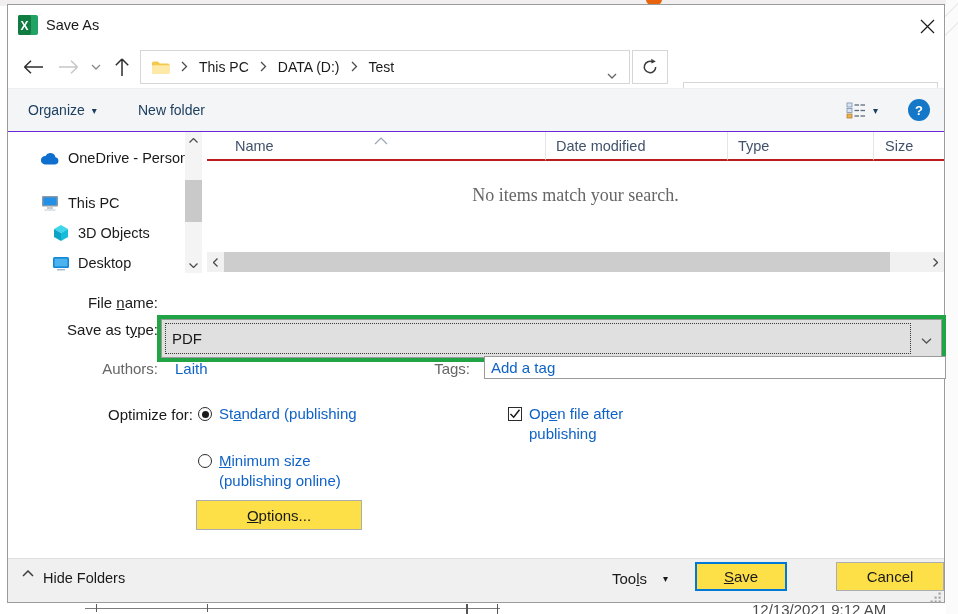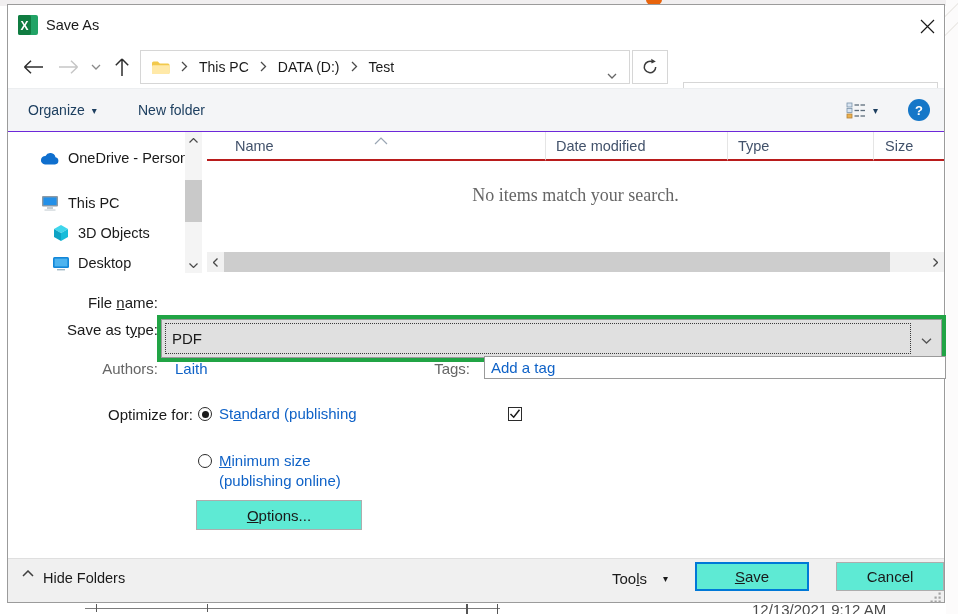--- a/index.html
+++ b/index.html
@@ -62,21 +62,21 @@
   .type-dotted { position:absolute; left:3px; top:3px; bottom:3px; right:30px; border:1px dotted #3a3a3a; display:flex; align-items:center; padding-left:6px; font-size:15px; color:#1a1a1a; }
   .tags-input { left:476px; top:351px; width:462px; height:23px; border:1px solid #9a9a9a; background:#fff; }
   .tags-input input { width:100%; height:100%; border:none; outline:none; background:transparent; padding-left:6px; font-size:15px; font-family:inherit; color:#0f62c7; }
 
   .radio { position:absolute; width:14px; height:14px; border:1px solid #2b2b2b; border-radius:50%; background:#fff; cursor:pointer; }
   .radio.sel::after { content:""; position:absolute; inset:2.5px; background:#1a1a1a; border-radius:50%; }
   .checkbox { position:absolute; width:14px; height:14px; border:1px solid #2b2b2b; background:#fff; cursor:pointer; }
   .opt-label { position:absolute; font-size:15px; line-height:20px; color:#0f62c7; cursor:pointer; }
   .u { text-decoration:underline; }
 
-  .btn { position:absolute; background:#5eead4; border:1px solid #adadad; font-size:15px; color:#1a1a1a; display:flex; align-items:center; justify-content:center; cursor:pointer; font-family:inherit; }
+  .btn { position:absolute; background:#fde047; border:1px solid #adadad; font-size:15px; color:#1a1a1a; display:flex; align-items:center; justify-content:center; cursor:pointer; font-family:inherit; }
   .btn-primary { border:2px solid #0078d7; }
 
   
   .footer { left:0; top:553px; width:936px; height:44px; background:#f0f0f0; border-top:1px solid #dfdfdf; }
   .hide-folders { position:absolute; left:14px; top:11px; display:flex; gap:9px; font-size:14.5px; color:#1a1a1a; cursor:pointer; }
   .tools { position:absolute; left:604px; top:11px; display:flex; align-items:center; gap:16px; font-size:15px; color:#1a1a1a; cursor:pointer; }
 </style>
 </head>
 <body>
 
@@ -328,39 +328,43 @@
     <div class="opt-label" style="left:211px;top:446px;">
       <div><span></span><span class="u">M</span><span>inimum size</span></div>
       <div>(publishing online)</div>
     </div>
 
     <div class="checkbox" style="left:500px;top:402px;">
       <svg width="12" height="12" viewBox="0 0 12 12" style="position:absolute;left:0;top:0;">
           <polyline points="1.5,6 4.7,9.2 10.5,1.8" fill="none" stroke="#1a1a1a" stroke-width="1.5"></polyline>
         </svg>
     </div>
+    <div class="opt-label" style="left:521px;top:399px;">
+      <div><span>Op</span><span class="u">e</span><span>n file after</span></div>
+      <div>publishing</div>
+    </div>
 
     <div class="btn" style="left:188px;top:495px;width:166px;height:30px;">
       <span><span></span><span class="u">O</span><span>ptions...</span></span>
     </div>
 
     <div class="abs footer">
       <div class="hide-folders">
         <span style="display:flex;">
           <svg width="12" height="7" viewBox="0 0 12 7">
               <polyline points="1,6 6,1 11,6" fill="none" stroke="#3f3f3f" stroke-width="1.5"></polyline>
             </svg>
         </span>
         <span>Hide Folders</span>
       </div>
       <div class="tools">
         <span><span>Too</span><span class="u">l</span><span>s</span></span>
         <span style="font-size:10px;color:#1a1a1a;">▾</span>
       </div>
-      <div class="btn btn-primary" style="left:687px;top:3px;width:114px;height:29px;">
+      <div class="btn btn-primary" style="left:687px;top:3px;width:92px;height:29px;">
         <span><span></span><span class="u">S</span><span>ave</span></span>
       </div>
       <div class="btn" style="left:812px;top:3px;width:108px;height:29px;margin-left:16px;">
         <span>Cancel</span>
       </div>
       <div class="abs" style="left:922px;top:31px;">
         <svg width="12" height="12" viewBox="0 0 12 12" fill="#a3a3a3">
           <rect x="8.5" y="0.5" width="2.2" height="2.2"></rect>
           <rect x="4.5" y="4.5" width="2.2" height="2.2"></rect>
             <rect x="8.5" y="4.5" width="2.2" height="2.2"></rect>

